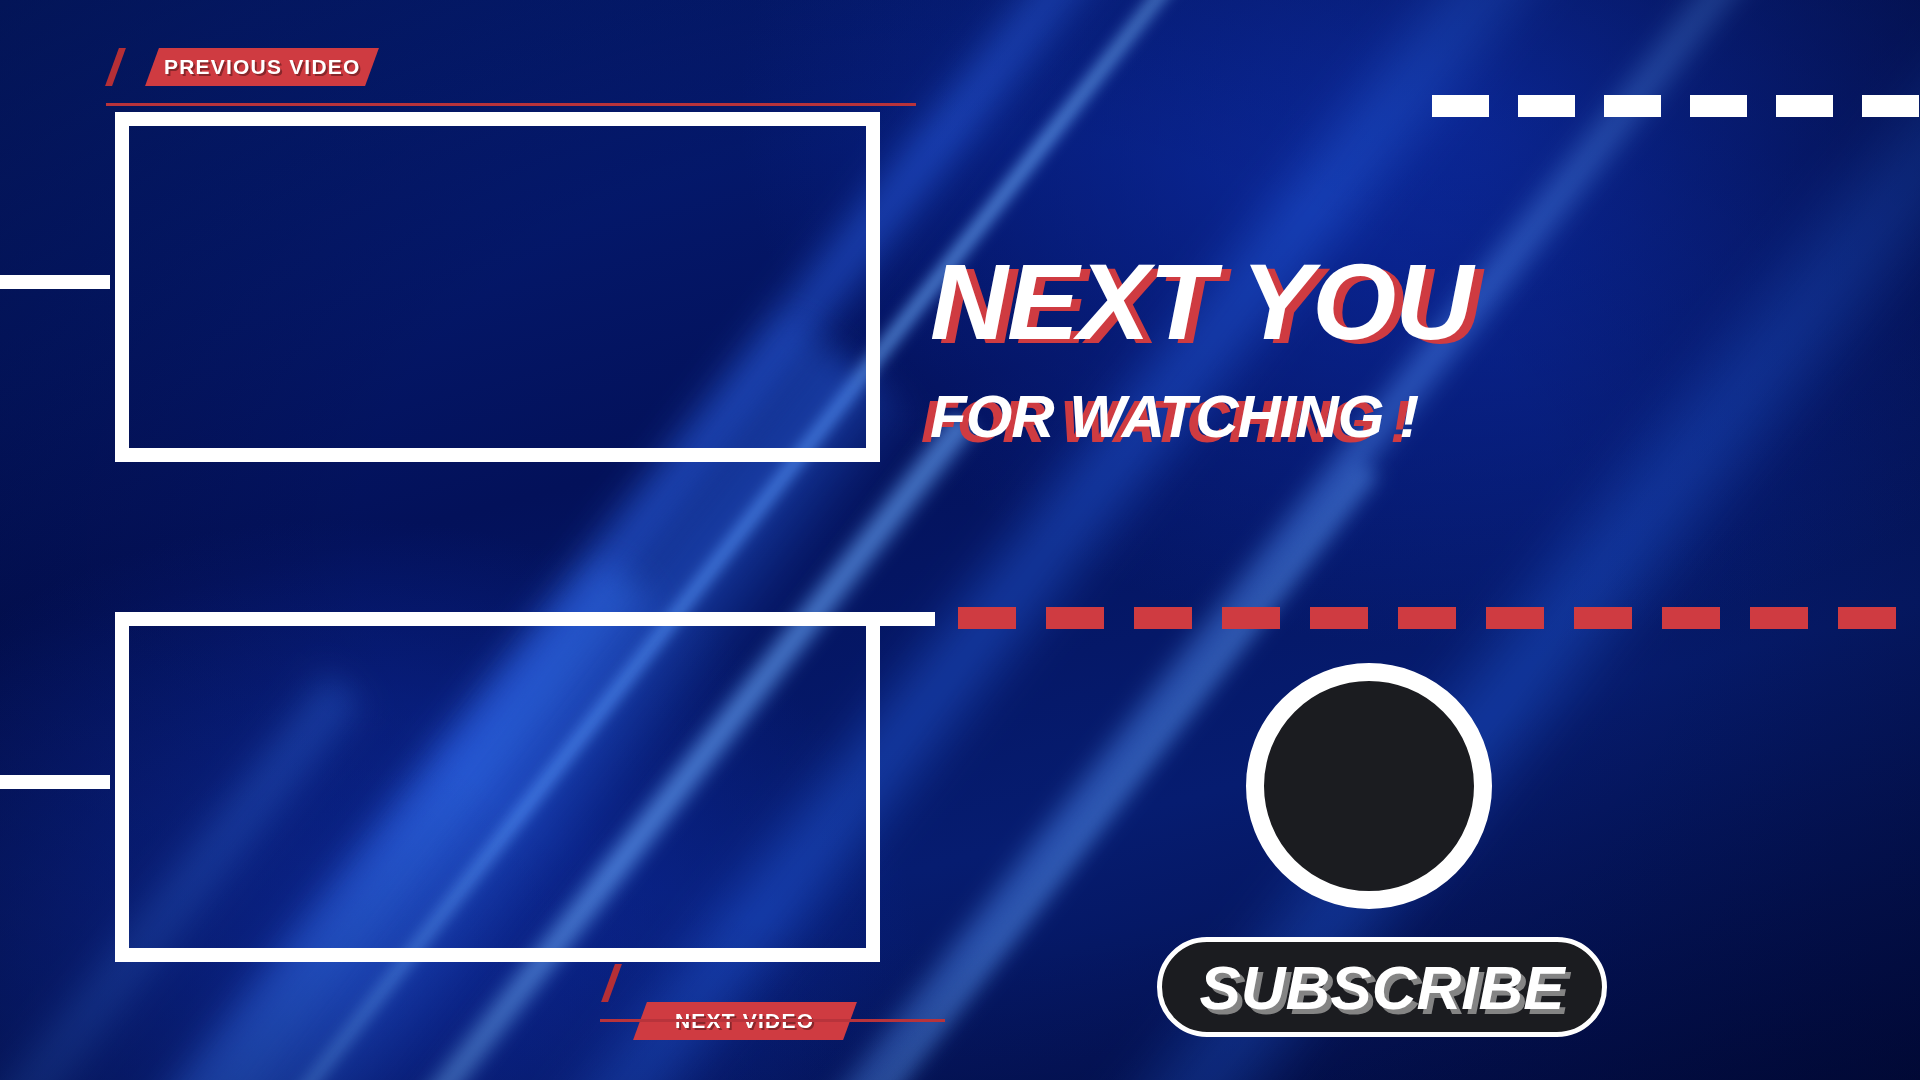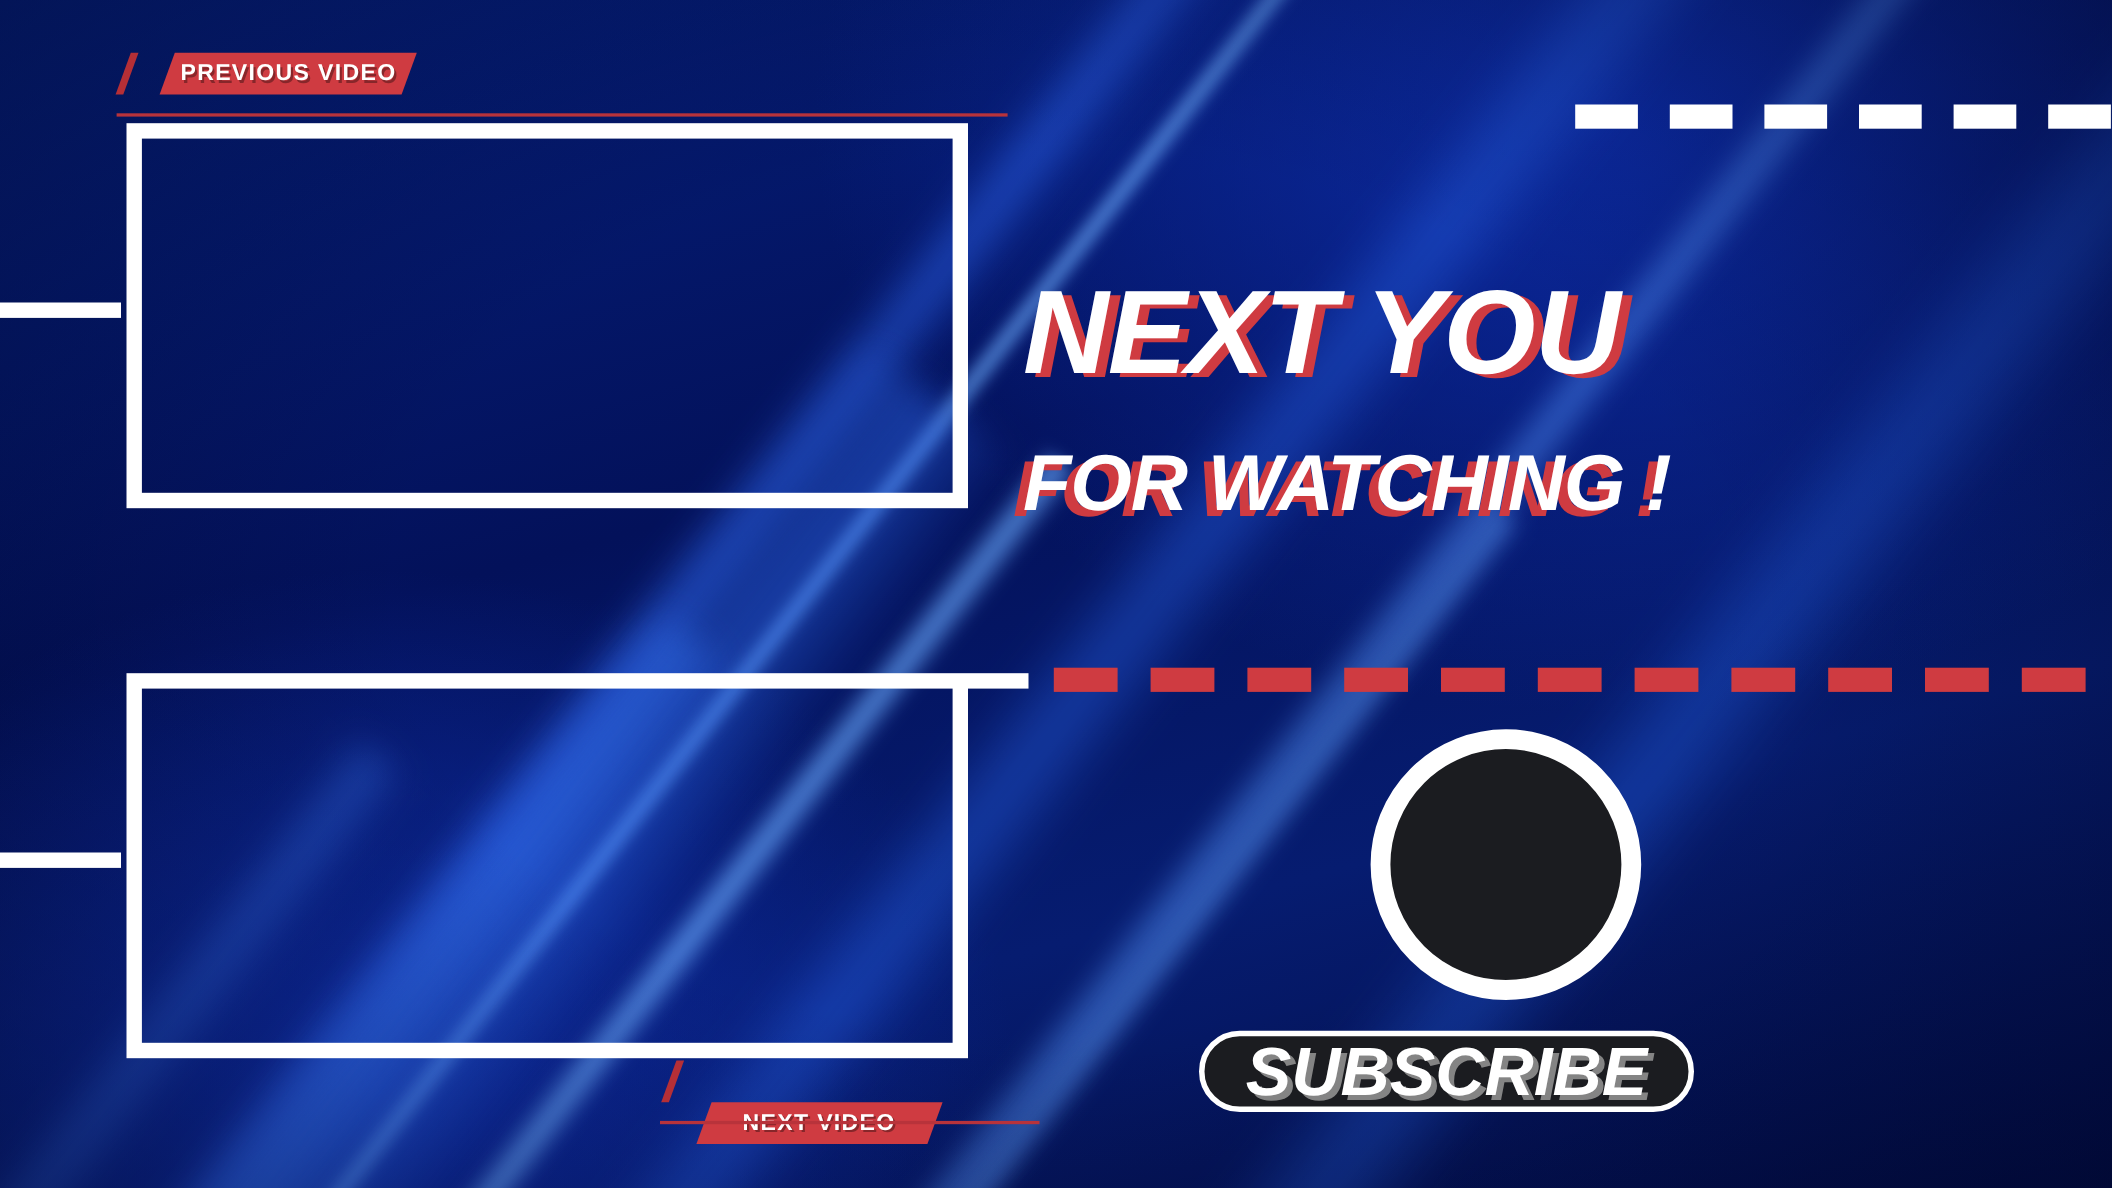--- a/index.html
+++ b/index.html
@@ -137,39 +137,39 @@
     white-space:nowrap;
     line-height:1;
     letter-spacing:-1px;
   }
   #title-line1 {
     font-size:108px;
     text-shadow:
        9px  4px 0 #cf3b41;
   }
   #title-line2 {
-    font-size:72px;
-    margin-top:48px;
+    font-size:60px;
+    margin-top:31px;
     text-shadow:
       -9px  5px 0 #cf3b41;
   }
 
   
   #avatar {
     position:absolute;
     left:1246px; top:663px;
     width:246px; height:246px;
     border-radius:50%;
     background:#1b1c20;
     border:18px solid #ffffff;
   }
   #subscribe {
     position:absolute;
-    left:1090px; top:937px;
-    width:450px; height:74px;
+    left:1157px; top:937px;
+    width:450px; height:100px;
     border-radius:52px;
     background:#1b1c20;
     border:5px solid #ffffff;
     display:flex; align-items:center; justify-content:center;text-align:center;
   }
   #subscribe-label {
     font-size:62px;
     font-weight:bold;
     font-style:italic;
     color:#ffffff;

